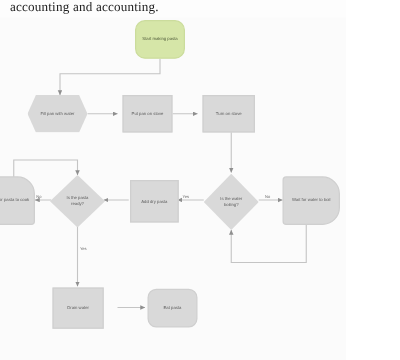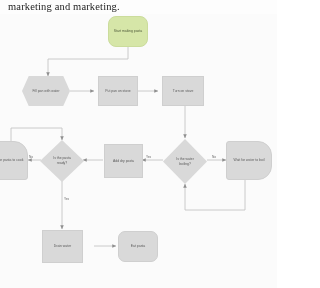--- a/index.html
+++ b/index.html
@@ -95,21 +95,21 @@
     font-size: 3.2px;
     color: #6a6a6a;
     white-space: nowrap;
   }
 </style>
 </head>
 <body>
 
 <div id="page">
 
-  <div id="doc-line">marketing and marketing.</div>
+  <div id="doc-line">accounting and accounting.</div>
 
   <div id="canvas">
 
     <svg id="svg-layer" width="277" height="274" viewBox="0 0 277 274">
       <defs>
         <marker id="ar" markerWidth="5" markerHeight="5" refX="4.2" refY="2" orient="auto" markerUnits="strokeWidth">
           <path d="M0,0 L4.4,2 L0,4 z" fill="#8f8f8f"></path>
         </marker>
       </defs>
       <g stroke="#c4c4c4" stroke-width="0.9" fill="none">

